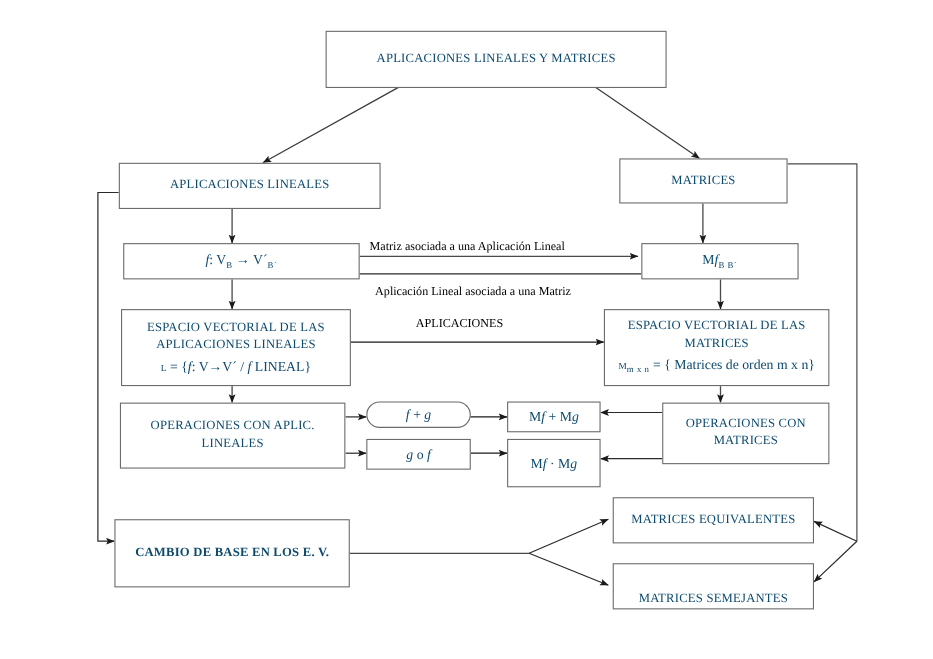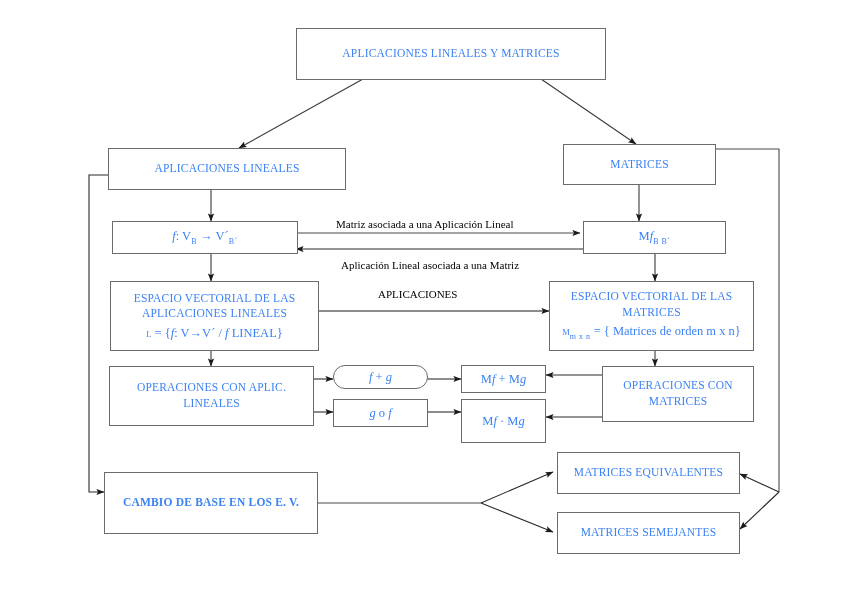--- a/index.html
+++ b/index.html
@@ -27,21 +27,21 @@
   .node {
     position: absolute;
     box-sizing: border-box;
     border: 1px solid #6b6b6b;
     background: #ffffff;
     display: flex;
     flex-direction: column;
     align-items: center;
     justify-content: center;
     text-align: center;
-    color: #3b82f6;
+    color: #0c4a6e;
     line-height: 1.35;
     z-index: 2;
   }
   .node .ln { display: block; white-space: nowrap; }
   .t-caps { font-size: 11.5px; letter-spacing: .2px; }
   .t-formula { font-size: 12.5px; }
   .t-sub { font-size: 8px; vertical-align: sub; letter-spacing: .5px; }
   .t-smallcap { font-size: 8.5px; }
   .it { font-style: italic; }
   .edge-label {
@@ -119,21 +119,21 @@
   </div>
 
   <div class="node" style="left:108px; top:148px; width:238px; height:42px;">
     <span class="ln t-caps">APLICACIONES LINEALES</span>
   </div>
 
   <div class="node" style="left:563px; top:144px; width:153px; height:41px;">
     <span class="ln t-caps">MATRICES</span>
   </div>
 
-  <div class="node" style="left:112px; top:221px; width:186px; height:33px;">
+  <div class="node" style="left:112px; top:221px; width:215px; height:33px;">
     <span class="ln t-formula">
       <span class="it">f</span><span>: V</span><span class="t-sub">B</span><span> → V´</span><span class="t-sub">B´</span>
     </span>
   </div>
 
   <div class="node" style="left:583px; top:221px; width:143px; height:33px;">
     <span class="ln t-formula">
       <span>M</span><span class="it">f</span><span class="t-sub">B B´</span>
     </span>
   </div>
@@ -189,21 +189,21 @@
   </div>
 
   <div class="node" style="left:104px; top:472px; width:214px; height:62px;font-weight:bold;">
     <span class="ln t-caps">CAMBIO DE BASE EN LOS E. V.</span>
   </div>
 
   <div class="node" style="left:557px; top:452px; width:183px; height:42px;">
     <span class="ln t-caps">MATRICES EQUIVALENTES</span>
   </div>
 
-  <div class="node" style="left:557px; top:512px; width:183px; height:42px;">
+  <div class="node" style="left:557px; top:512px; width:183px; height:42px;justify-content:flex-end;">
     <span class="ln t-caps">MATRICES SEMEJANTES</span>
   </div>
 
   <div class="edge-label" style="left:336px; top:218px;">Matriz asociada a una Aplicación  Lineal</div>
   <div class="edge-label" style="left:341px; top:259px;">Aplicación Lineal asociada a una Matriz</div>
   <div class="edge-label" style="left:378px; top:288px;">APLICACIONES</div>
 
 </div>
 
 </body></html>

